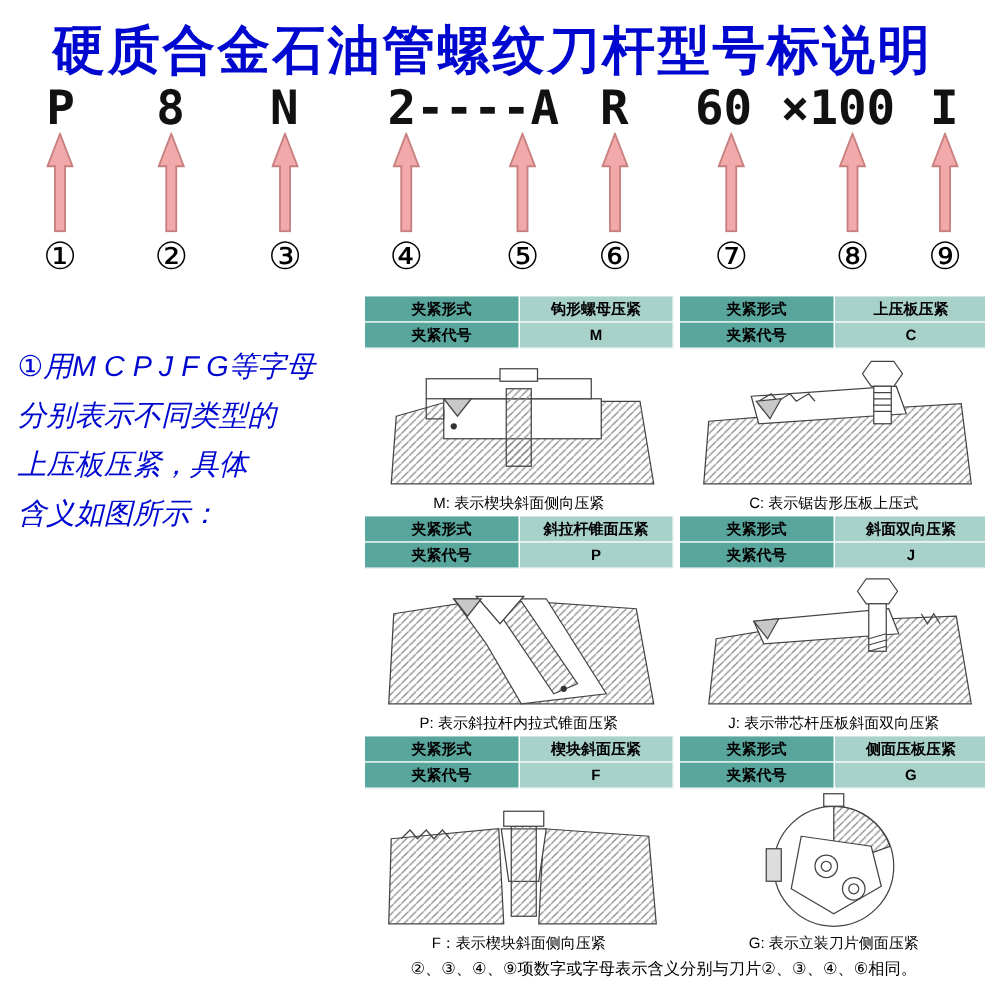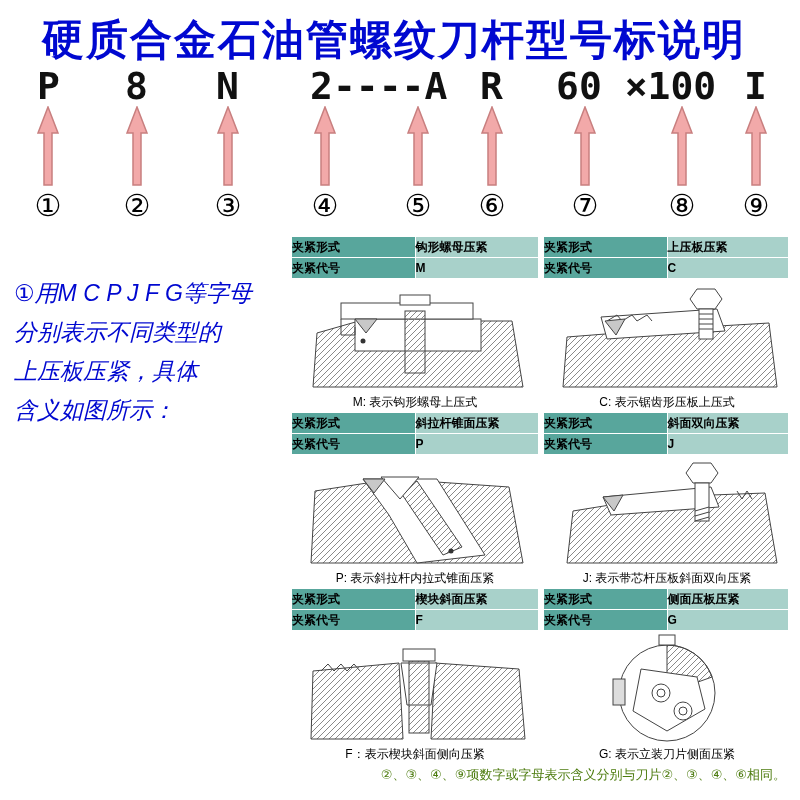--- a/index.html
+++ b/index.html
@@ -20,30 +20,30 @@
     font-size:30px; color:#000; font-family:"DejaVu Sans",sans-serif; }
 
   .note { position:absolute; left:14px; top:274px; width:282px;
     font-size:23px; line-height:39px; color:var(--title-blue,#0008d0);font-style:italic; }
 
   .panels { position:absolute; left:291px; top:236px; width:500px;
     display:grid; grid-template-columns:248px 248px; column-gap:4px; }
   .panel { height:176px; }
 
   table.ptable { width:100%; border-collapse:collapse; table-layout:fixed; }
-  .ptable td { height:21px; font-size:12px; font-weight:bold; 
+  .ptable td { height:21px; font-size:12px; font-weight:bold; text-align:center;
     border:1.5px solid #fff; color:#000; }
   td.lbl { background:var(--table-label-bg,#58a69c); width:50%; }
   td.val { background:var(--table-value-bg,#a8d1ca); }
 
   .drawing { height:115px; display:flex; align-items:center; justify-content:center; background:#fff; }
   .caption { height:19px; font-size:12px; text-align:center; color:#000; }
 
   .footer { position:absolute; left:276px; top:766px; width:510px;
-    text-align:right; font-size:13px; color:#4d7c0f; }
+    text-align:center; font-size:13px; color:#000000; }
 
   svg .ln { stroke:#444; fill:none; }
 </style>
 </head>
 <body>
 
 <div class="page">
 
   <div class="title">硬质合金石油管螺纹刀杆型号标说明</div>
 
@@ -125,21 +125,21 @@
           <path d="M20,52 L62,40 L215,40 L226,106 L16,106 Z" fill="url(#h1)" stroke="#444"></path>
           <rect x="58" y="38" width="126" height="32" fill="#fff" stroke="#444"></rect>
           <rect x="44" y="22" width="132" height="16" fill="#fff" stroke="#444"></rect>
           <path class="ln" d="M44,38 L44,54 L58,54 L58,46"></path>
           <rect x="108" y="30" width="20" height="62" fill="url(#h1)" stroke="#444"></rect>
           <rect x="103" y="14" width="30" height="10" fill="#fff" stroke="#444"></rect>
           <polygon points="58,38 80,38 69,52" fill="#c8c8c8" stroke="#444"></polygon>
           <circle cx="66" cy="60" r="2.5" fill="#333"></circle>
         </svg>
       </div>
-      <div class="caption">M: 表示钩形螺母上压式</div>
+      <div class="caption">M: 表示楔块斜面侧向压紧</div>
     </div>
 
     <div class="panel">
       <table class="ptable">
           <tbody>
         <tr>
               <td class="lbl">夹紧形式</td>
             <td class="val">上压板压紧</td>
             </tr>
         <tr>

